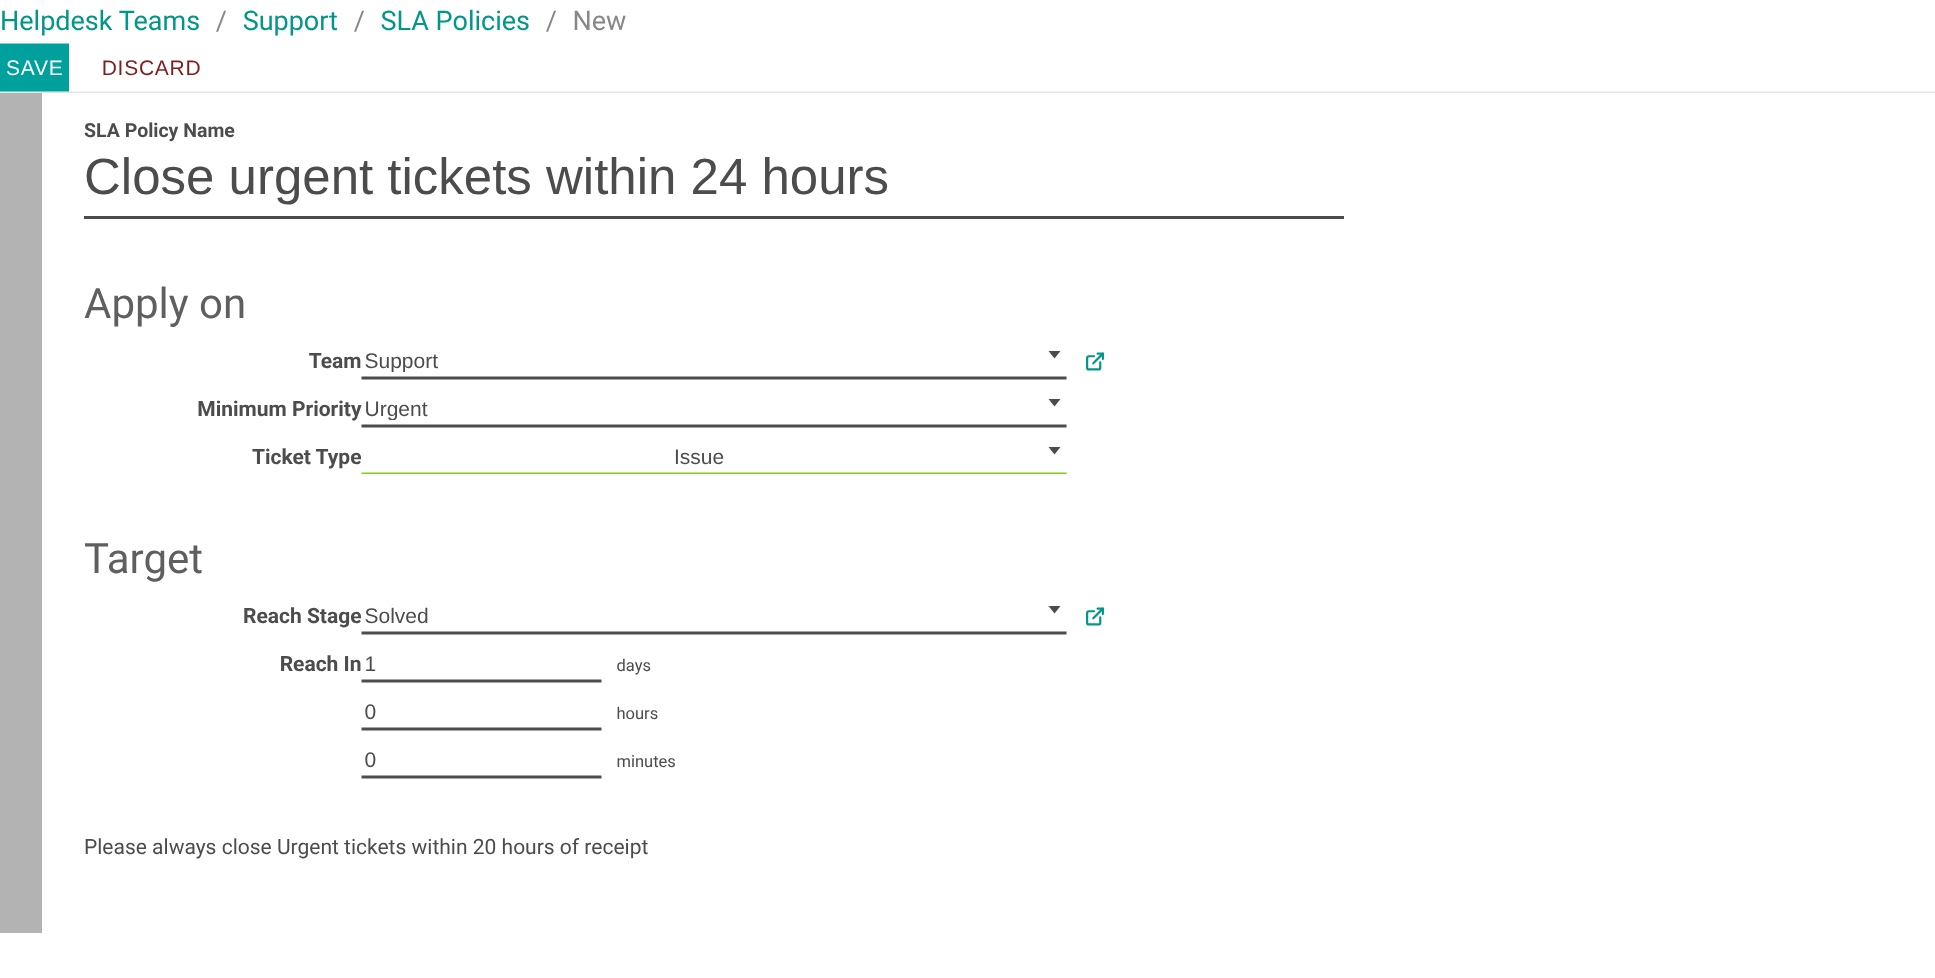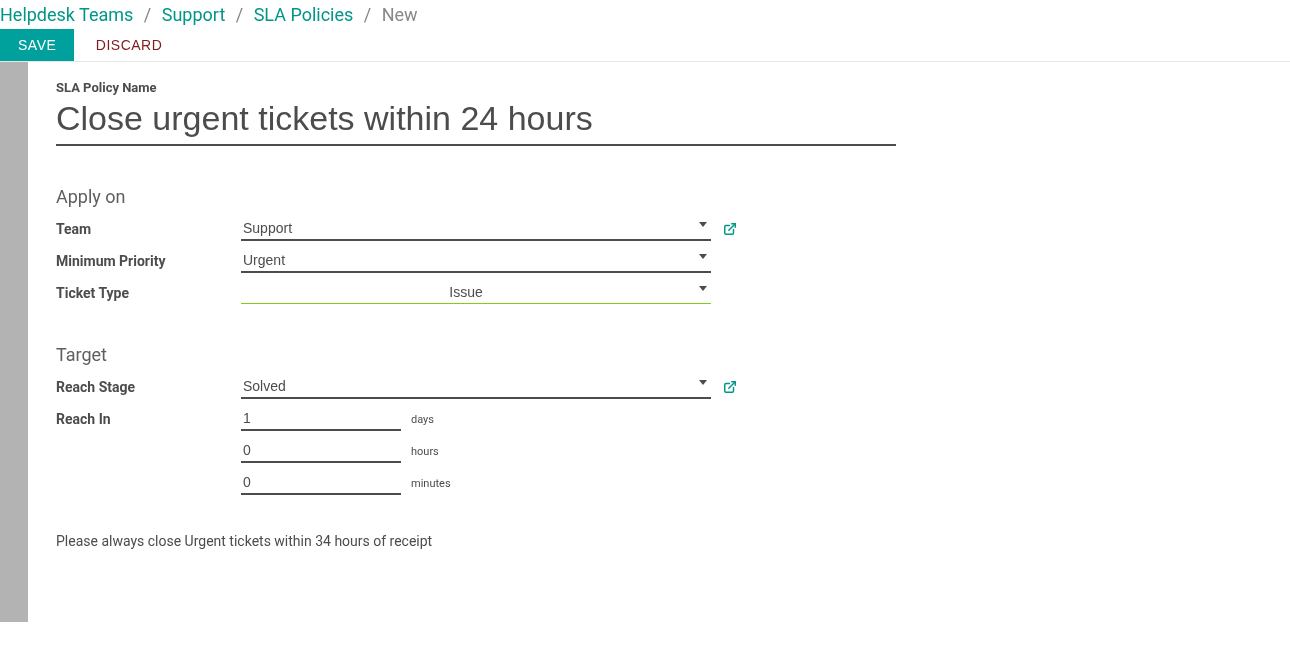--- a/index.html
+++ b/index.html
@@ -30,21 +30,21 @@
       color: #888;
     }
     .actions {
       padding: 0;
       border-bottom: 1px solid #e6e6e6;
     }
     .btn-save {
       background: #00a09d;
       color: #fff;
       border: none;
-      padding: 8px 18px;
+      padding: 8px 4px;
       font-size: 14px;
       letter-spacing: 0.5px;
       cursor: pointer;
     }
     .btn-discard {
       background: none;
       border: none;
       color: #7f1d1d;
       font-size: 14px;
       letter-spacing: 0.5px;
@@ -72,36 +72,37 @@
       font-size: 34px;
       color: #4c4c4c;
       border: none;
       border-bottom: 2px solid #4c4c4c;
       width: 840px;
       padding: 4px 0 6px 0;
       outline: none;
       background: transparent;
     }
     .section-title {
-      font-size: 18px;
+      font-size: 28px;
       font-weight: 400;
       color: #5f5f5f;
       margin-top: 40px;
       margin-bottom: 10px;
     }
     .form-row {
       display: flex;
       align-items: center;
       margin-bottom: 8px;
     }
     .row-label {
       width: 185px;
       font-size: 14px;
       font-weight: 700;
       color: #4c4c4c;
+      text-align: right;
     }
     .select-wrap {
       position: relative;
       width: 470px;
     }
     .select-input {
       width: 100%;
       border: none;
       border-bottom: 2px solid #4c4c4c;
       padding: 3px 22px 3px 2px;
@@ -238,16 +239,16 @@
       <input class="num-input" value="0" style="">
       <span class="unit">hours</span>
     </div>
 
     <div class="form-row">
       <div class="row-label"></div>
       <input class="num-input" value="0" style="">
       <span class="unit">minutes</span>
     </div>
 
-    <div class="note">Please always close Urgent tickets within 34 hours of receipt</div>
+    <div class="note">Please always close Urgent tickets within 20 hours of receipt</div>
 
   </div>
 </div>
 
 </body></html>

